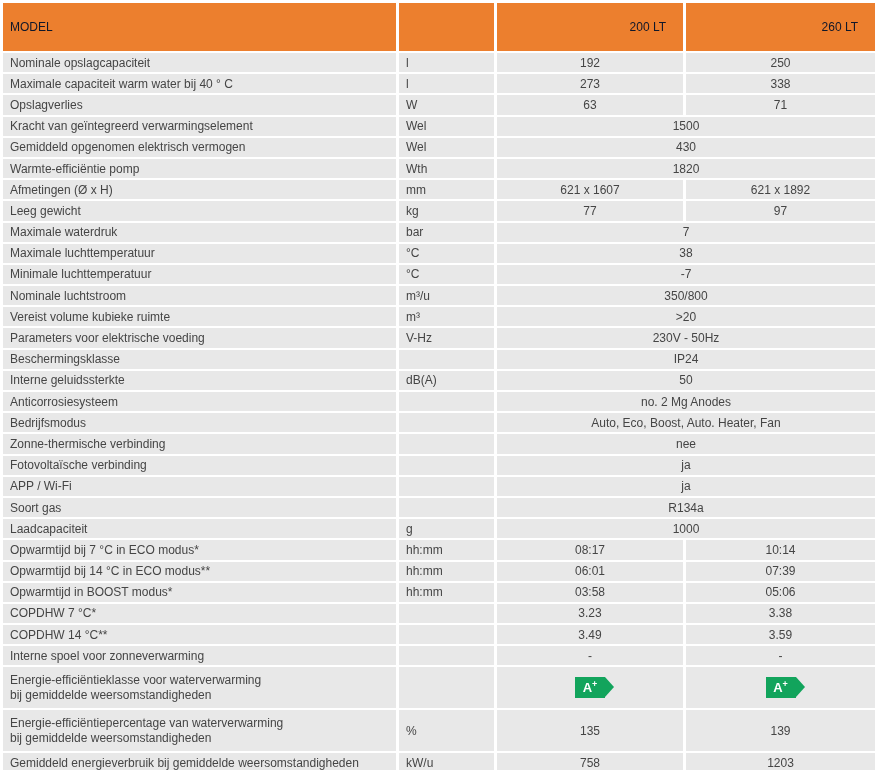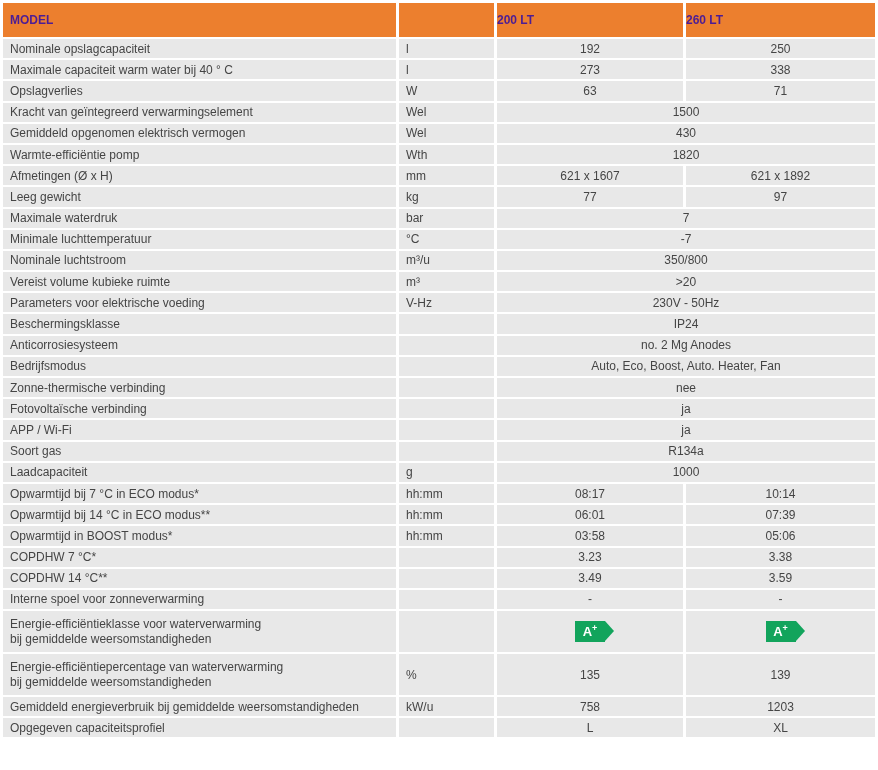--- a/index.html
+++ b/index.html
@@ -21,29 +21,29 @@
     table-layout:fixed;
     width:878px;
     margin-top:1px;
   }
   col.c1{width:393px;}
   col.c2{width:95px;}
   col.c3{width:186px;}
   col.c4{width:189px;}
   th{
     background:var(--accent);
-    color:#4c1d95;
+    color:#0f172a;
     font-size:12px;
-    font-weight:bold;
-    height:34px;
+    font-weight:normal;
+    height:17px;
     padding:0 0 0 7px;
     text-align:left;
     vertical-align:middle;
   }
-  th.h-col{text-align:left;padding:0;}
+  th.h-col{text-align:right;padding:17px;}
   td{
     background:var(--rowbg);
     font-size:12px;
     height:19.2px;
     padding:0;
     vertical-align:middle;
     color:var(--textcol);
   }
   td.c-label,td.c-unit{padding-left:7px;text-align:left;}
   td.c-val{text-align:center;}
@@ -136,20 +136,25 @@
         <td class="c-unit">kg</td>
         <td class="c-val">77</td>
         <td class="c-val">97</td>
       </tr>
       <tr>
         <td class="c-label">Maximale waterdruk</td>
         <td class="c-unit">bar</td>
         <td class="c-val" colspan="2">7</td>
       </tr>
       <tr>
+        <td class="c-label">Maximale luchttemperatuur</td>
+        <td class="c-unit">°C</td>
+        <td class="c-val" colspan="2">38</td>
+      </tr>
+      <tr>
         <td class="c-label">Minimale luchttemperatuur</td>
         <td class="c-unit">°C</td>
         <td class="c-val" colspan="2">-7</td>
       </tr>
       <tr>
         <td class="c-label">Nominale luchtstroom</td>
         <td class="c-unit">m³/u</td>
         <td class="c-val" colspan="2">350/800</td>
       </tr>
       <tr>
@@ -159,20 +164,25 @@
       </tr>
       <tr>
         <td class="c-label">Parameters voor elektrische voeding</td>
         <td class="c-unit">V-Hz</td>
         <td class="c-val" colspan="2">230V - 50Hz</td>
       </tr>
       <tr>
         <td class="c-label">Beschermingsklasse</td>
         <td class="c-unit"></td>
         <td class="c-val" colspan="2">IP24</td>
+      </tr>
+      <tr>
+        <td class="c-label">Interne geluidssterkte</td>
+        <td class="c-unit">dB(A)</td>
+        <td class="c-val" colspan="2">50</td>
       </tr>
       <tr>
         <td class="c-label">Anticorrosiesysteem</td>
         <td class="c-unit"></td>
         <td class="c-val" colspan="2">no. 2 Mg Anodes</td>
       </tr>
       <tr>
         <td class="c-label">Bedrijfsmodus</td>
         <td class="c-unit"></td>
         <td class="c-val" colspan="2">Auto, Eco, Boost, Auto. Heater, Fan</td>

